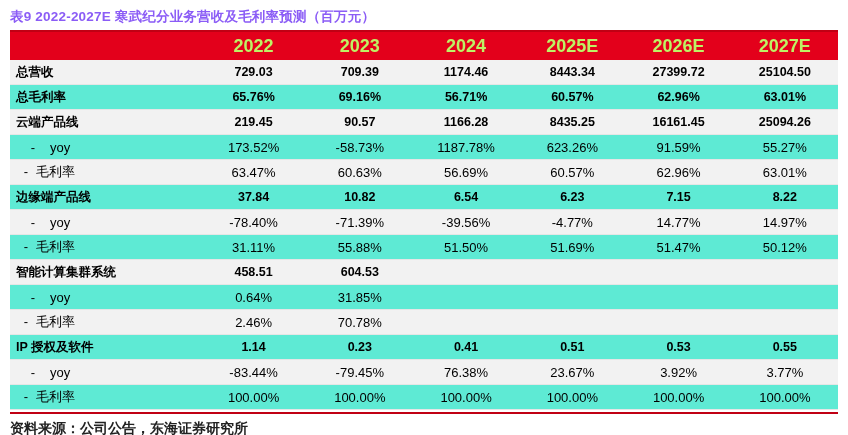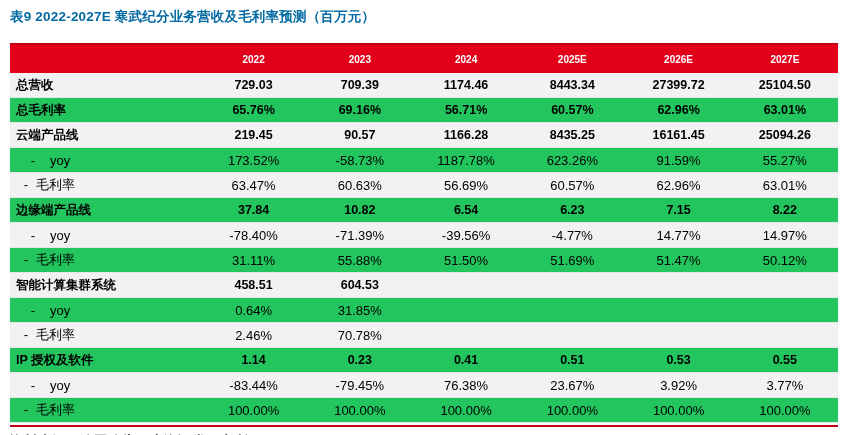--- a/index.html
+++ b/index.html
@@ -17,41 +17,41 @@
   .page {
     position: relative;
     width: 848px;
     height: 435px;
     box-sizing: border-box;
     padding: 8px 10px 0 10px;
   }
   .title {
     font-size: 13.5px;
     font-weight: bold;
-    color: #0369a1;
+    color: #8b5cf6;
     letter-spacing: 0.2px;
-    padding-bottom: 17px;
+    padding-bottom: 4px;
   }
   .title-rule {
     border-top: 2px solid #c00014;
     margin-bottom: 0px;
   }
   table.fin {
     width: 828px;
     border-collapse: collapse;
     table-layout: fixed;
     font-size: 12px;
   }
   table.fin col.lbl { width: 190px; }
   table.fin col.num { width: 106px; }
   thead th {
     background: #e3001b;
-    color: #ffffff;
-    font-weight: bold;
-    font-size: 10px;
+    color: #bef264;
+    font-weight: bold;
+    font-size: 18px;
     height: 26px;
     text-align: center;
     vertical-align: middle;
     border: none;
   }
   thead th.lbl-h { text-align: left; }
   tbody td {
     height: 24px;
     vertical-align: middle;
     border-bottom: 1px solid #e6e6e6;
@@ -70,21 +70,21 @@
     font-size: 12.5px;
   }
   tr.sub td {
     font-weight: normal;
     font-size: 13px;
   }
   tr.shade td {
     background: #f2f2f2;
   }
   tr.white td {
-    background: #22c55e;
+    background: #5eead4;
   }
   .dash {
     display: inline-block;
     width: 26px;
     text-align: center;
     color: #000;
   }
   .sublabel {
     display: inline-block;
   }

